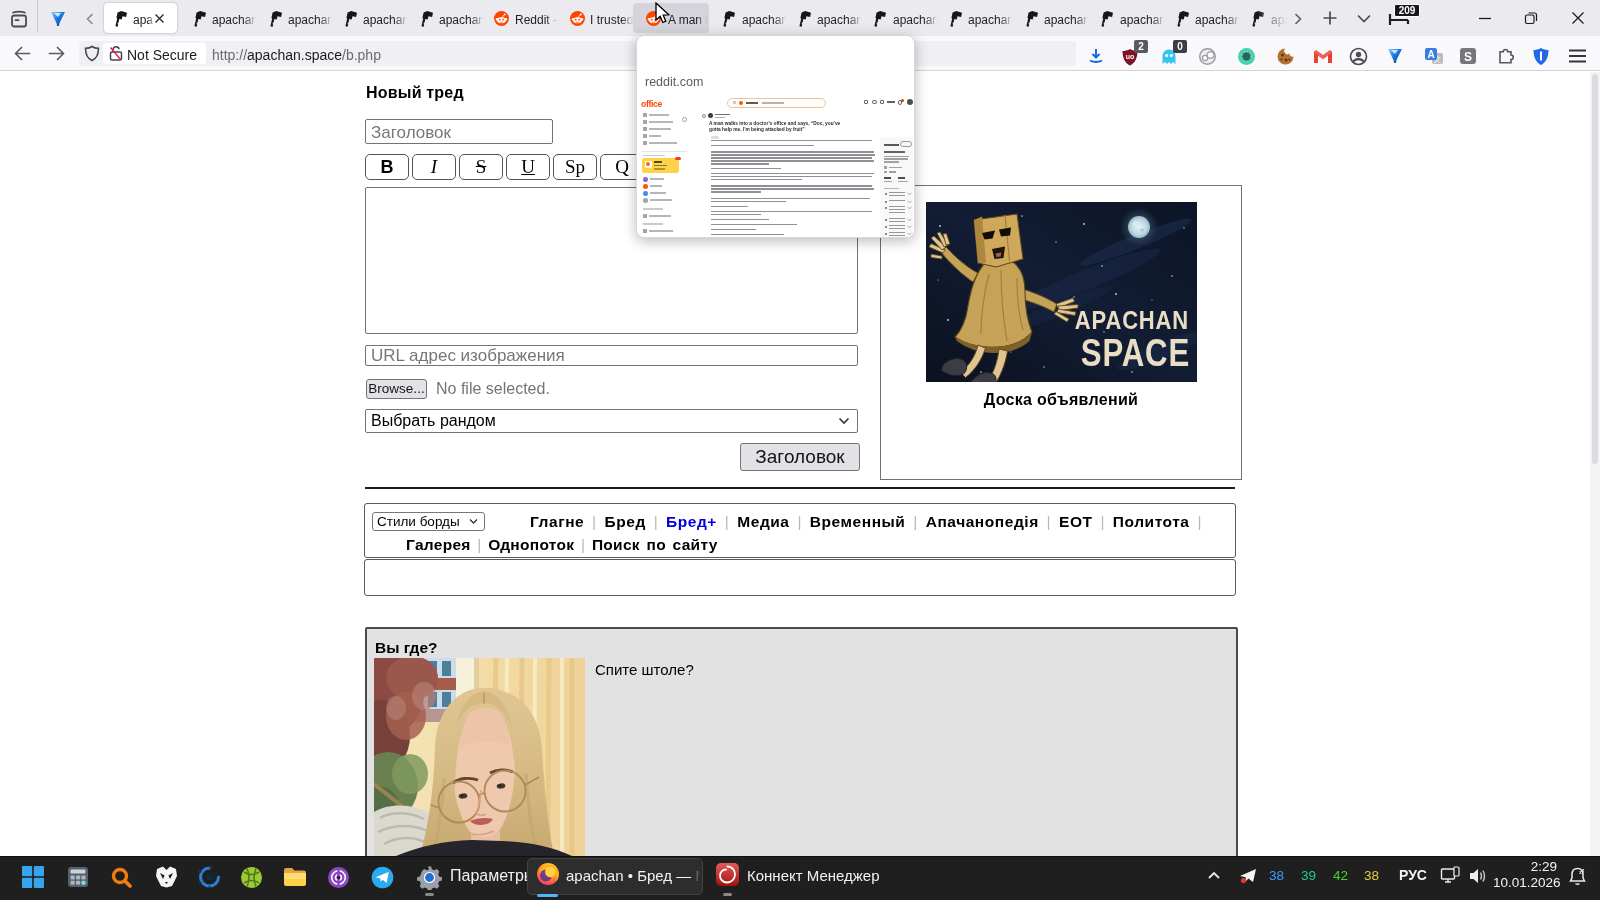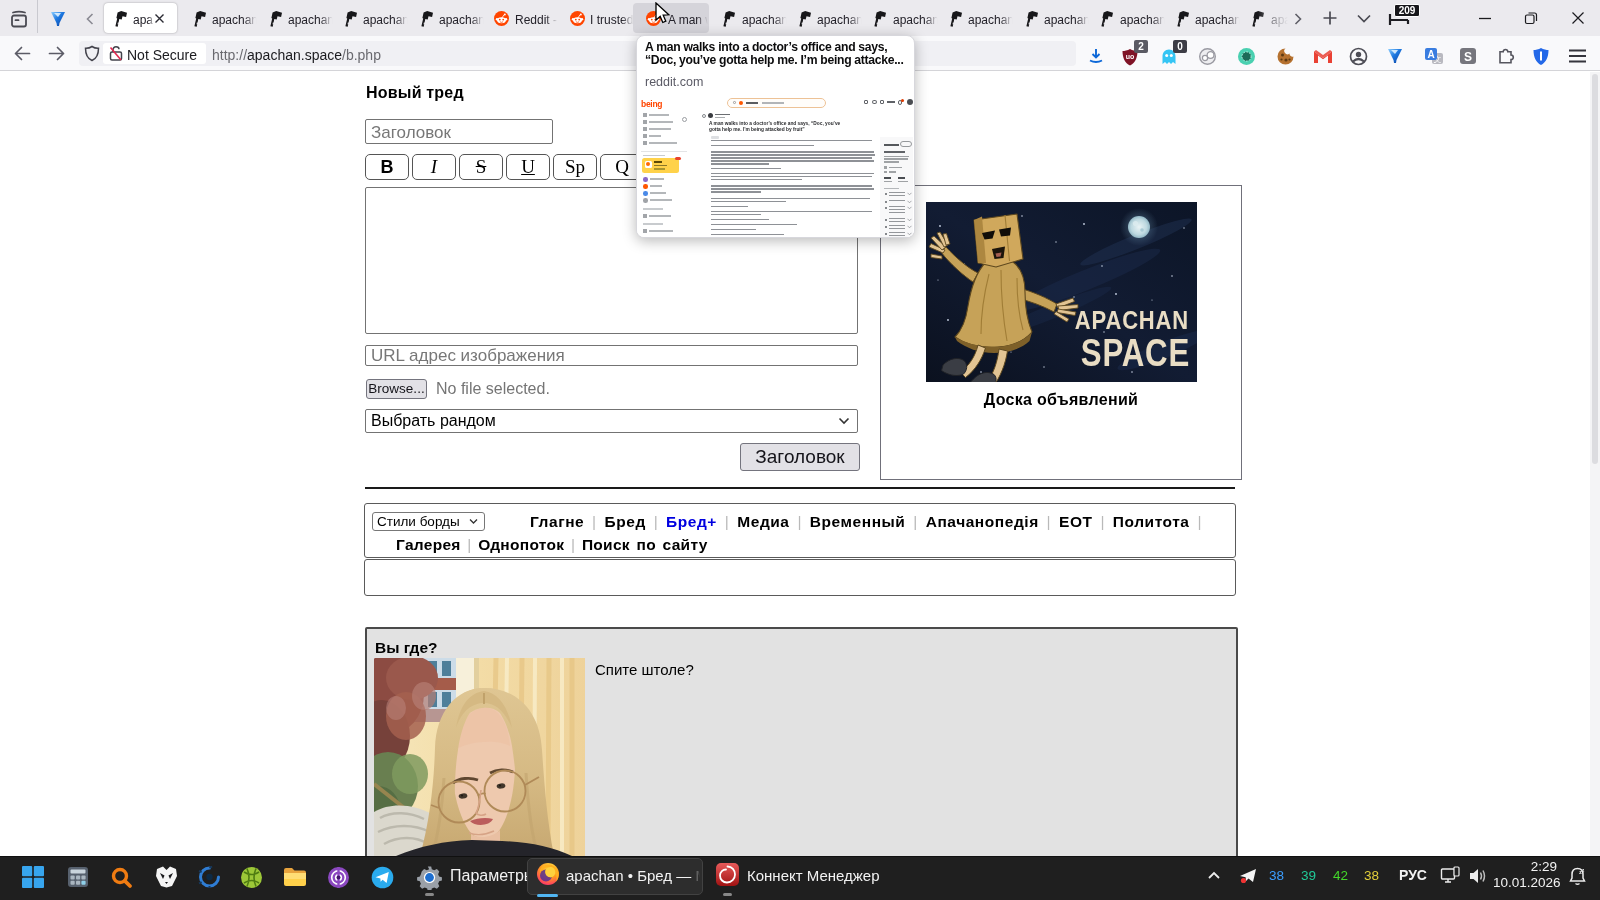--- a/index.html
+++ b/index.html
@@ -374,21 +374,21 @@
     <div class="abs" style="left:880px;top:391px;width:362px;text-align:center;font-size:16px;font-weight:bold;color:#000;letter-spacing:.3px">Доска объявлений</div>
 
     <div class="abs" style="left:365px;top:487px;width:870px;height:2px;background:#1a1a1a"></div>
 
     <div class="abs" style="left:364px;top:503px;width:872px;height:55px;border:1px solid #5a5a5a;border-radius:3px"></div>
     <div class="abs" style="left:372px;top:512px;width:113px;height:19px;border:1px solid #777;border-radius:3px;background:#fff;font-size:13.5px;color:#000;line-height:17px;padding-left:4px">Стили борды</div>
     <svg class="abs" style="left:469px;top:518px" width="9" height="7" viewBox="0 0 9 7">
         <path d="M1 1.5 L4.5 5 L8 1.5" fill="none" stroke="#333" stroke-width="1.3"></path>
       </svg>
     <div class="abs" id="navline1" style="left:530px;top:513px;font-size:15.5px;font-weight:bold;white-space:nowrap;letter-spacing:.55px;word-spacing:3px">Глагне <span class="sep">|</span> Бред <span class="sep">|</span> <span style="color:#0000e0">Бред+</span> <span class="sep">|</span> Медиа <span class="sep">|</span> Временный <span class="sep">|</span> Апачанопедія <span class="sep">|</span> ЕОТ <span class="sep">|</span> Политота <span class="sep">|</span></div>
-    <div class="abs" id="navline2" style="left:396px;top:536px;font-size:15.5px;font-weight:bold;white-space:nowrap;letter-spacing:.3px;word-spacing:2px">Галерея <span class="sep">|</span> Однопоток <span class="sep">|</span> Поиск по сайту</div>
+    <div class="abs" id="navline2" style="left:406px;top:536px;font-size:15.5px;font-weight:bold;white-space:nowrap;letter-spacing:.3px;word-spacing:2px">Галерея <span class="sep">|</span> Однопоток <span class="sep">|</span> Поиск по сайту</div>
     <div class="abs" style="left:364px;top:559px;width:872px;height:37px;border:1px solid #5a5a5a;border-radius:3px"></div>
 
     <div class="abs" style="left:365px;top:627px;width:873px;height:233px;background:#e2e2e2;border:2px solid #4a4a4a;border-radius:2px"></div>
     <div class="abs" style="left:375px;top:639px;font-size:15.5px;font-weight:bold;color:#000;white-space:nowrap">Вы где?</div>
     <svg class="abs" style="left:374px;top:658px" width="211" height="198" viewBox="0 0 211 198" id="girlimg">
       <defs>
         <linearGradient id="curt" x1="0" y1="0" x2="1" y2="0">
           <stop offset="0" stop-color="#f6e7bc"></stop>
             <stop offset=".5" stop-color="#f3dca6"></stop>
             <stop offset="1" stop-color="#eed29a"></stop>
@@ -474,24 +474,23 @@
       <path d="M22 198 C46 188 70 183 98 182 L128 183 C156 184 178 189 198 198 Z" fill="#24242a"></path>
     </svg>
     <div class="abs" style="left:595px;top:661px;font-size:15px;color:#000;white-space:nowrap">Спите штоле?</div>
 
     <div class="abs" style="left:1590px;top:72px;width:10px;height:784px;background:#f4f4f6"></div>
     <div class="abs" style="left:1592px;top:74px;width:6px;height:390px;background:#dcdce0;border-radius:3px"></div>
   </div>
   <div class="layer" id="popup-layer" style="z-index:50">
     <div class="abs" style="left:636px;top:35px;width:279px;height:203px;background:#fff;border-radius:8px;
       border:1px solid #d7d7dc;box-shadow:0 3px 14px rgba(0,0,0,.28)"></div>
-    <div class="abs" style="left:645px;top:41px;width:270px;font-size:12.2px;font-weight:bold;color:#0c0c0d;line-height:13px;white-space:nowrap;letter-spacing:-0.3px">A man walks into a doctor’s office and says,<br>“Doc, you’ve gotta help me. I’m being attacke...</div>
     <div class="abs" style="left:645px;top:75px;font-size:12.5px;color:#5b5b66">reddit.com</div>
     <div class="abs" style="left:637px;top:95px;width:277px;height:142px;overflow:hidden;border-radius:0 0 7px 7px;background:#fff">
-      <div class="abs" style="left:4px;top:3.5px;font-size:8.5px;font-weight:bold;color:#ff4500;letter-spacing:-.3px">being</div>
+      <div class="abs" style="left:4px;top:3.5px;font-size:8.5px;font-weight:bold;color:#ff4500;letter-spacing:-.3px">office</div>
       <div class="abs" style="left:90px;top:3px;width:99px;height:9.5px;border:1px solid #edc296;border-radius:5px;background:#fffdfa"></div>
       <i class="abs" style="left:96px;top:6px;width:2.6px;height:2.6px;border:0.8px solid #9a9a9a;border-radius:50%"></i>
       <i class="abs" style="left:102px;top:5.5px;width:4px;height:4px;background:#ff5700;border-radius:50%"></i>
       <i class="abs" style="left:109px;top:6.5px;width:12px;height:2px;background:#5c5e62"></i>
       <i class="abs" style="left:125px;top:7px;width:22px;height:1.6px;background:#b2b5b8"></i>
       <i class="abs" style="left:227px;top:5px;width:4px;height:4px;border:0.9px solid #606368;border-radius:1px"></i>
       <i class="abs" style="left:235px;top:5px;width:4.5px;height:4px;border:0.9px solid #606368;border-radius:50%"></i>
       <i class="abs" style="left:243px;top:5px;width:4px;height:4px;border:0.9px solid #606368;border-radius:1px"></i>
       <i class="abs" style="left:249.5px;top:6px;width:8px;height:1.8px;background:#606368"></i>
       <i class="abs" style="left:261px;top:5px;width:4px;height:4.5px;border:0.9px solid #606368;border-radius:2px"></i>

